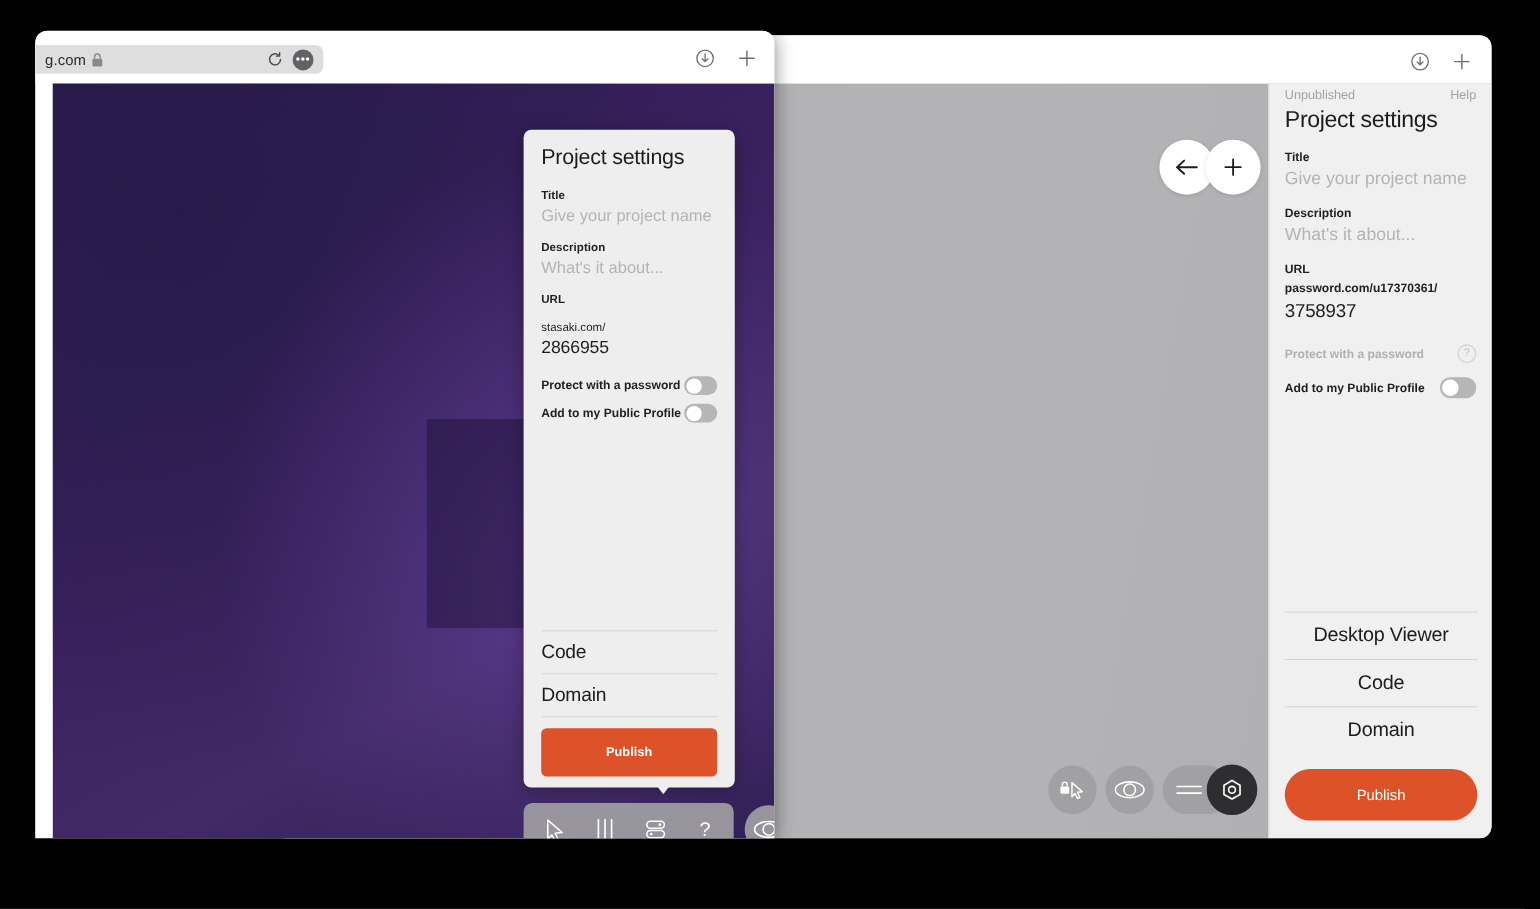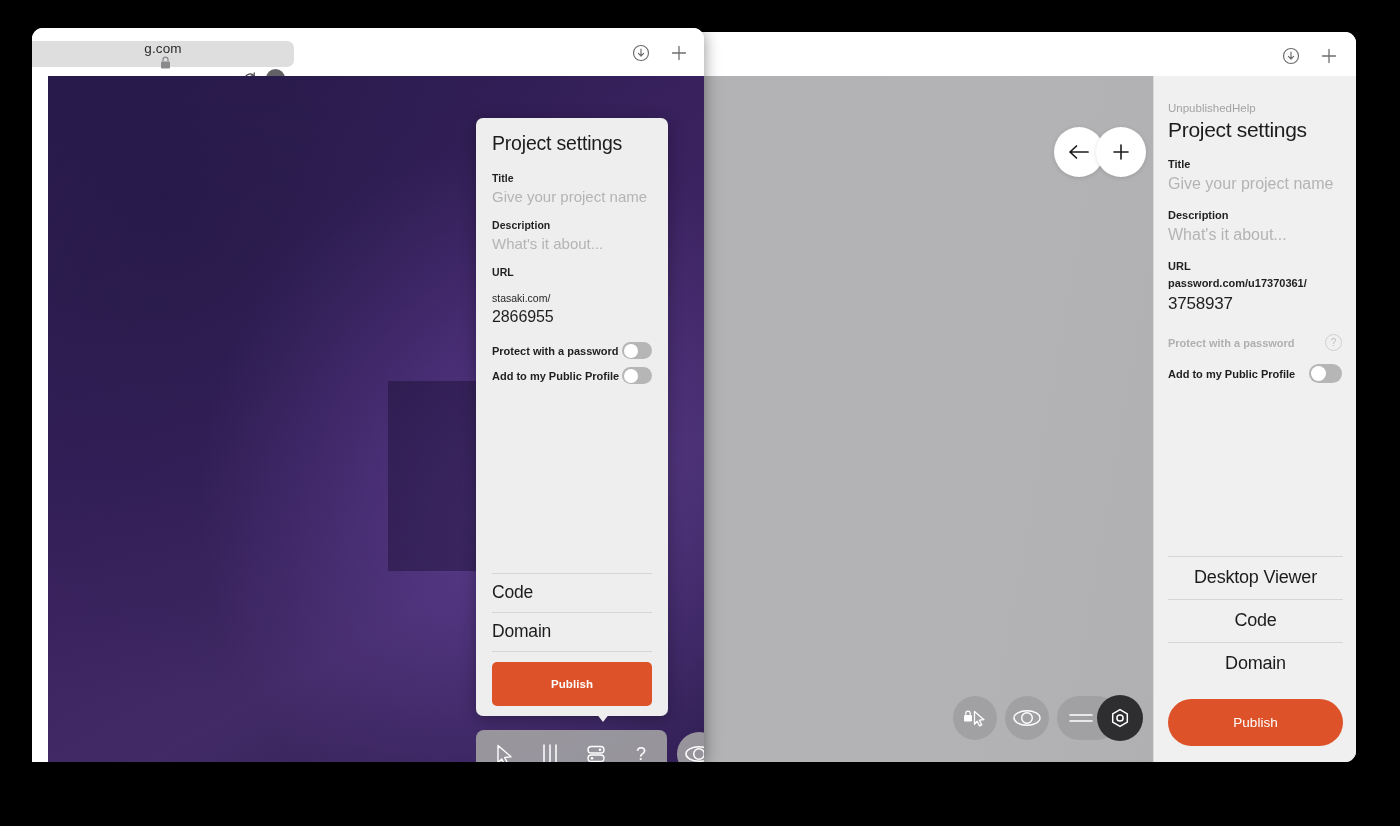--- a/index.html
+++ b/index.html
@@ -155,21 +155,21 @@
   }
 
   
   .sidepanel {
     position: absolute; right: 0; top: 44px;
     width: 203px; height: 686px;
     background: #f0f0f0;
     border-left: 1px solid #dcdcdc;
     padding: 0 14px;
   }
-  .sp-top { display: flex; padding-top: 26px; }
+  .sp-top { display: flex; justify-content: space-between; padding-top: 5px; }
   .sp-meta { font-size: 11.5px; color: #a3a3a3; }
   .sp-title { font-size: 21px; color: #1c1c1c; margin-top: 4px; letter-spacing: -0.3px; }
   .sp-block { margin-top: 16px; }
   .sp-lbl { font-size: 11px; font-weight: 700; color: #1f1f1f; }
   .sp-ph { font-size: 16px; color: #b4b4b4; margin-top: 5px; }
   .sp-sub { font-size: 11px; font-weight: 700; color: #1f1f1f; margin-top: 5px; }
   .sp-num { font-size: 17px; color: #1f1f1f; margin-top: 5px; letter-spacing: -0.2px; }
   .sp-toggle-row { display: flex; align-items: center; justify-content: space-between; margin-top: 13px; }
   .sp-switch { width: 33px; height: 19px; border-radius: 10px; background: #b6b6b6; position: relative; flex: none; }
   .sp-switch .knob { position: absolute; left: 2px; top: 2px; width: 15px; height: 15px; border-radius: 50%; background: #fff; }
@@ -332,21 +332,21 @@
         <div class="sp-menu-item">Code</div>
         <div class="sp-menu-item">Domain</div>
         <div class="sp-publish">Publish</div>
       </div>
     </div>
   </div>
 
   <div class="win1">
 
     <div class="win1-chrome">
-      <div class="urlbar" style="left:0px; top:13px; width:262px; border-radius:0 7px 7px 0;flex-direction:column;">
+      <div class="urlbar" style="left:0px; top:13px; width:262px; border-radius:0 7px 7px 0;">
         <span class="url-text">g.com</span>
         <span class="lock-icon">
           <svg width="11" height="13" viewBox="0 0 11 13">
               <rect x="1" y="5.5" width="9" height="7" rx="1.3" fill="#8a8a8d"></rect>
               <path d="M3 5.5V3.6a2.5 2.5 0 015 0v1.9" stroke="#8a8a8d" stroke-width="1.3" fill="none"></path>
             </svg>
         </span>
         <span class="url-right">
           <span class="reload-icon">
             <svg width="14" height="14" viewBox="0 0 14 14">

